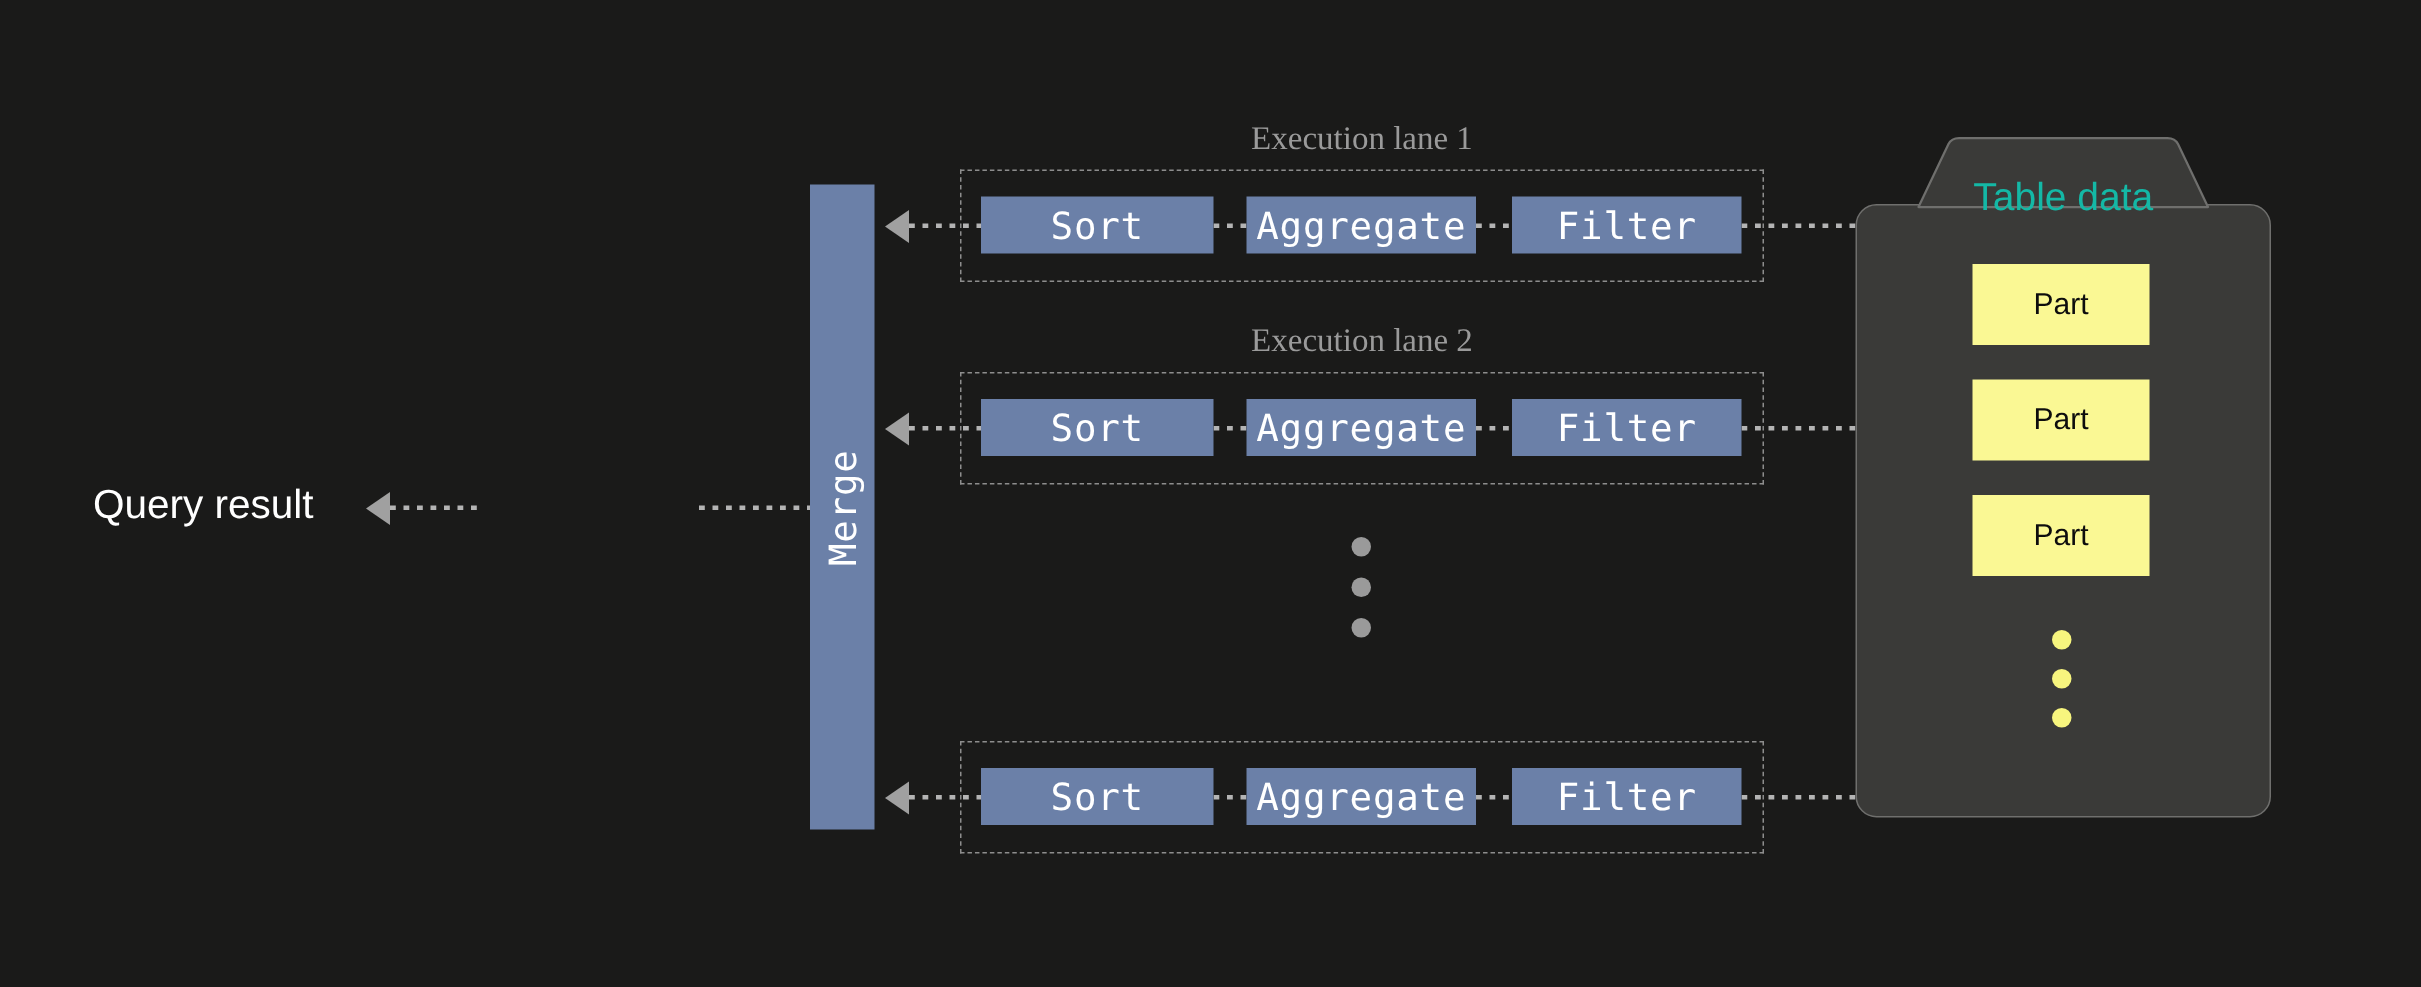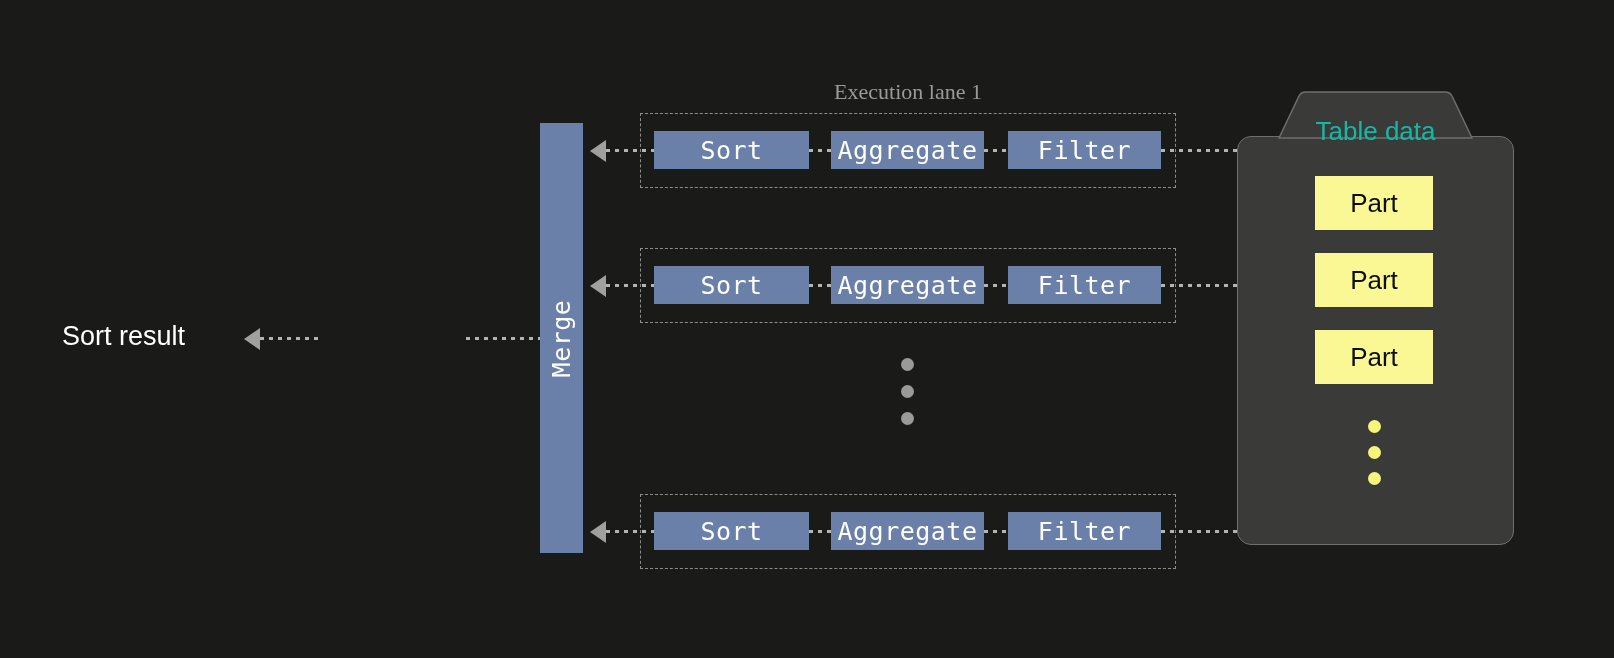--- a/index.html
+++ b/index.html
@@ -77,30 +77,30 @@
   .tdata-tab{position:absolute;left:0;top:0;width:100%;height:62px;}
   .tdata-tab svg{display:block;}
   .tdata-title{
     position:absolute;top:2px;left:0;width:100%;text-align:center;
     color:#14b8a6;font-size:26px;font-family:"Liberation Sans",sans-serif;
     line-height:40px;
     margin-top:19px;
   }
   .part{
     position:absolute;background:#faf894;color:#0d0d0d;
-    font-family:"Liberation Sans",sans-serif;font-size:26px;
+    font-family:"Liberation Sans",sans-serif;font-size:20px;
     display:flex;align-items:center;justify-content:center;
   }
 </style>
 </head>
 <body style="background: rgb(26, 26, 25);">
 
 <div id="stage">
 
-  <div class="plain" style="left:62px;top:321px;font-size:27px;">Sort result</div>
+  <div class="plain" style="left:62px;top:321px;font-size:27px;">Query result</div>
 
   <div class="arrow-left" style="left:244px;top:328px;"></div>
 
   <div class="dots" style="left:260px;top:337px;width:58px;"></div>
 
 
   <div class="dots" style="left:466px;top:337px;width:76px;"></div>
 
   <div class="merge" style="left: 540px; top: 123px; width: 43px; height: 430px; background: rgb(107, 128, 168);">
     <span>Merge</span>
@@ -113,20 +113,21 @@
 
   <div class="lane-frame" style="left:640px;top:113px;width:536px;height:75px;"></div>
 
   <div class="op" style="left: 654px; top: 131px; width: 155px; height: 38px; background: rgb(107, 128, 168);">Sort</div>
   <div class="dots" style="left:809px;top:149px;width:23px;"></div>
   <div class="op" style="left: 831px; top: 131px; width: 153px; height: 38px; background: rgb(107, 128, 168);">Aggregate</div>
   <div class="dots" style="left:984px;top:149px;width:25px;"></div>
   <div class="op" style="left: 1008px; top: 131px; width: 153px; height: 38px; background: rgb(107, 128, 168);">Filter</div>
   <div class="dots" style="left:1161px;top:149px;width:78px;"></div>
 
+  <div class="lane-label" style="left:640px;top:214px;width:536px;">Execution lane 2</div>
 
   <div class="arrow-left" style="left:590px;top:275px;"></div>
   <div class="dots" style="left:606px;top:284px;width:50px;"></div>
 
   <div class="lane-frame" style="left:640px;top:248px;width:536px;height:75px;"></div>
 
   <div class="op" style="left: 654px; top: 266px; width: 155px; height: 38px; background: rgb(107, 128, 168);">Sort</div>
   <div class="dots" style="left:809px;top:284px;width:23px;"></div>
   <div class="op" style="left: 831px; top: 266px; width: 153px; height: 38px; background: rgb(107, 128, 168);">Aggregate</div>
   <div class="dots" style="left:984px;top:284px;width:25px;"></div>

